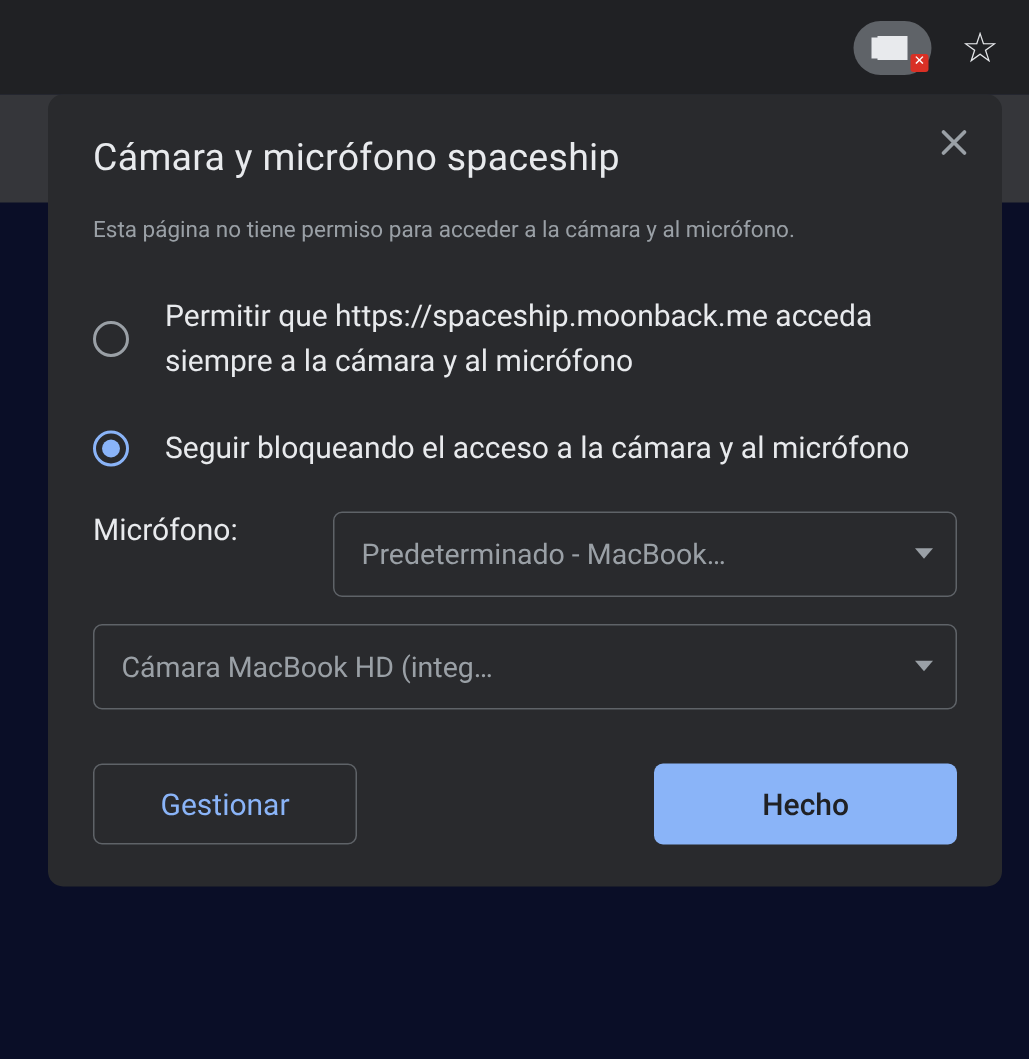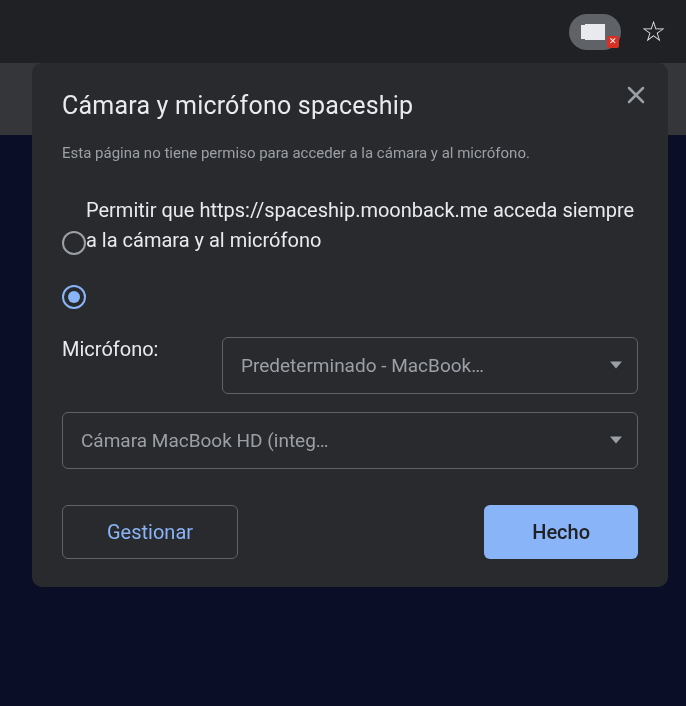--- a/index.html
+++ b/index.html
@@ -101,21 +101,22 @@
       letter-spacing: 0.2px;
     }
     .dialog-subtitle {
       font-size: 15px;
       color: #9aa0a6;
       line-height: 1.5;
       margin-bottom: 30px;
     }
     .radio-row {
       display: flex;
-      align-items: flex-end;
+      align-items: center;
+      gap: 24px;
       margin-bottom: 28px;
       cursor: pointer;
     }
     .radio-btn {
       width: 24px;
       height: 24px;
       border: 2px solid #9aa0a6;
       border-radius: 50%;
       flex-shrink: 0;
       margin-top: 2px;
@@ -196,21 +197,21 @@
     }
     .btn-secondary {
       background: transparent;
       border: 1px solid #5f6368;
       color: #8ab4f8;
     }
     .btn-primary {
       background: #8ab4f8;
       color: #202124;
       font-weight: 500;
-      padding: 14px 48px;
+      padding: 14px 72px;
     }
   </style>
 </head>
 <body>
 
 <div class="top-bar">
   <div class="camera-badge">
     <div class="camera-icon-inner"></div>
     <div class="badge-x">✕</div>
   </div>
@@ -227,20 +228,21 @@
   <h1 class="dialog-title">Cámara y micrófono spaceship</h1>
   <p class="dialog-subtitle">Esta página no tiene permiso para acceder a la cámara y al micrófono.</p>
 
   <div class="radio-row">
     <div class="radio-btn"></div>
     <div class="radio-label">Permitir que https://spaceship.moonback.me acceda siempre a la cámara y al micrófono</div>
   </div>
 
   <div class="radio-row">
     <div class="radio-btn selected"></div>
+    <div class="radio-label">Seguir bloqueando el acceso a la cámara y al micrófono</div>
   </div>
 
   <div class="select-row">
     <div class="select-label">Micrófono:</div>
     <div class="select-wrap">
       <div class="select-box">Predeterminado - MacBook…</div>
       <div class="select-chevron"></div>
     </div>
   </div>
 

